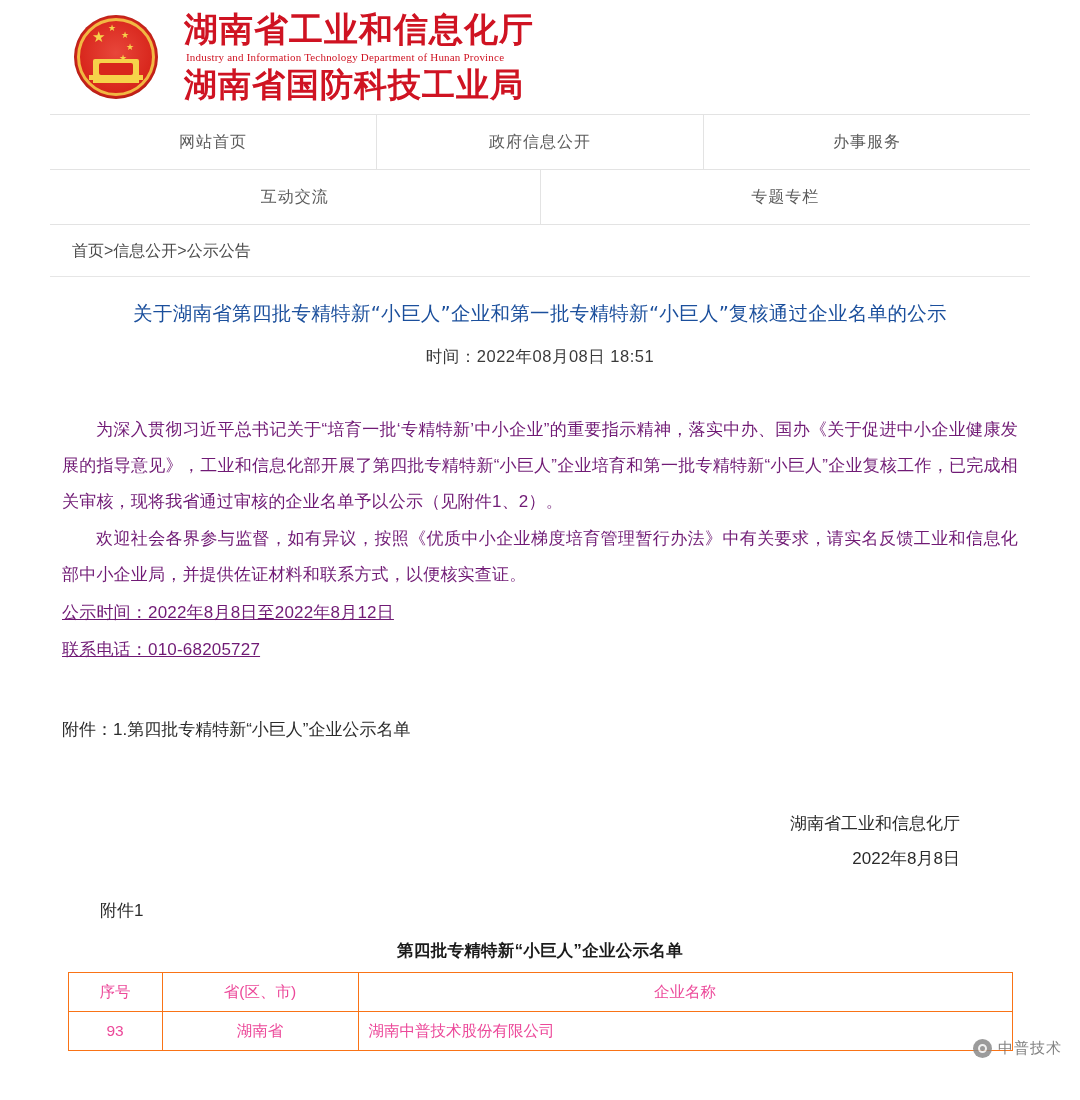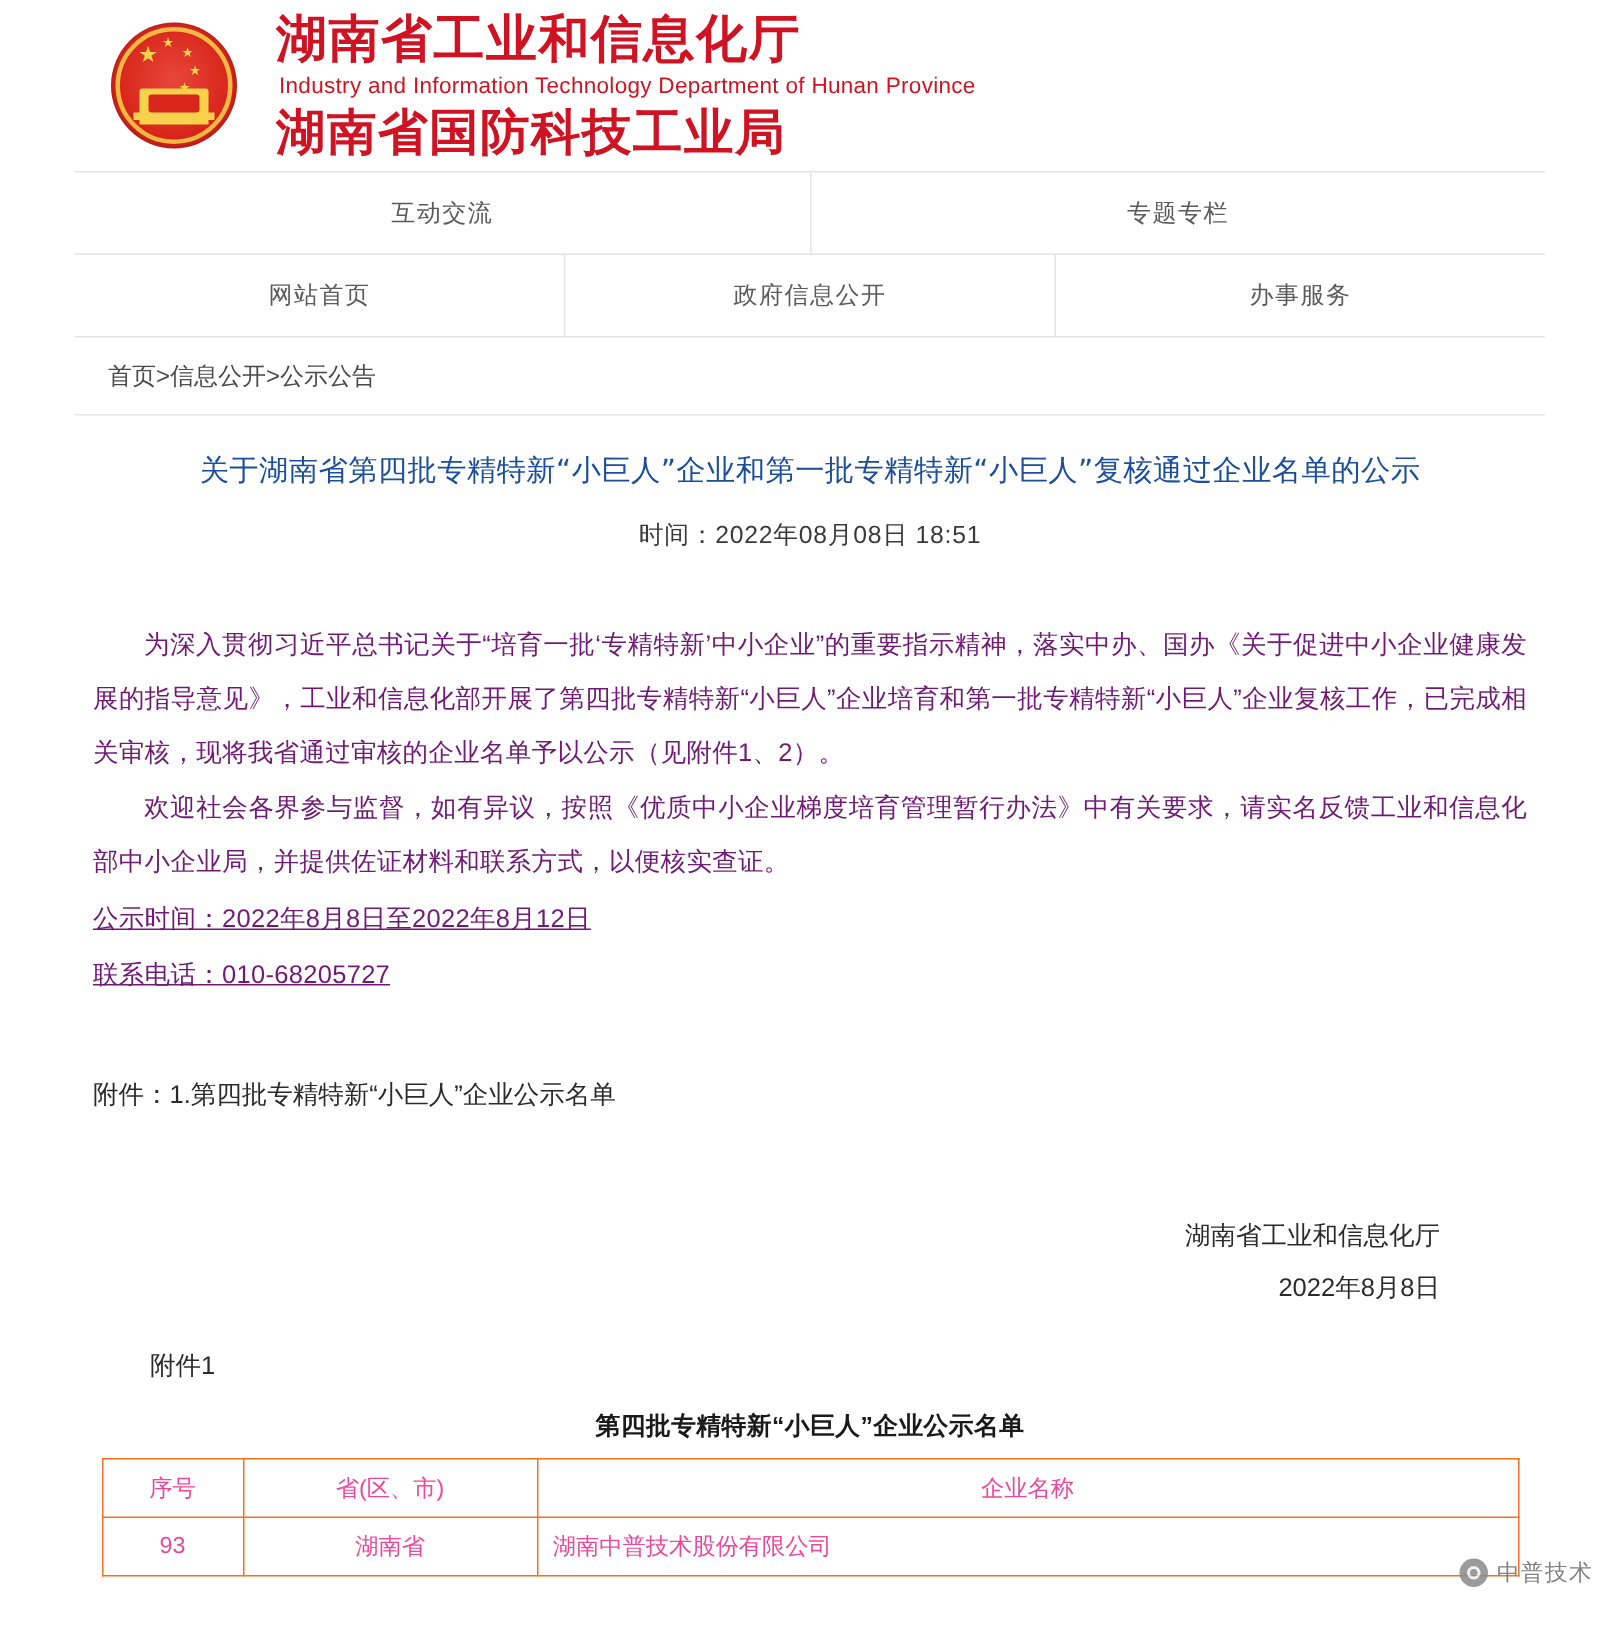--- a/index.html
+++ b/index.html
@@ -96,22 +96,22 @@
   }
   .org-cn-1 {
     font-family: "DejaVu Sans", sans-serif;
     font-size: 34px;
     font-weight: bold;
     color: #cf1322;
     letter-spacing: 1px;
     line-height: 1.1;
   }
   .org-en {
-    font-family: Liberation Sans, sans-serif;
-    font-size: 15px;
+    font-family: Liberation Serif, serif;
+    font-size: 11px;
     color: #cf1322;
     letter-spacing: .2px;
     margin: 3px 0 4px 2px;
   }
   .org-cn-2 {
     font-family: "DejaVu Sans", sans-serif;
     font-size: 33px;
     font-weight: bold;
     color: #cf1322;
     letter-spacing: 1px;
@@ -291,28 +291,28 @@
       <div class="gate"></div>
     </div>
     <div class="title-block">
       <div class="org-cn-1">湖南省工业和信息化厅</div>
       <div class="org-en">Industry and Information Technology Department of Hunan Province</div>
       <div class="org-cn-2">湖南省国防科技工业局</div>
     </div>
   </div>
 
   <div class="nav">
-    <div class="nav-row row2">
-      <div class="nav-cell">互动交流</div>
-      <div class="nav-cell">专题专栏</div>
-    </div>
     <div class="nav-row row1">
       <div class="nav-cell">网站首页</div>
       <div class="nav-cell">政府信息公开</div>
       <div class="nav-cell">办事服务</div>
+    </div>
+    <div class="nav-row row2">
+      <div class="nav-cell">互动交流</div>
+      <div class="nav-cell">专题专栏</div>
     </div>
   </div>
 
   <div class="breadcrumb">首页&gt;信息公开&gt;公示公告</div>
 
   <div class="article-title">关于湖南省第四批专精特新“小巨人”企业和第一批专精特新“小巨人”复核通过企业名单的公示</div>
   <div class="article-time">时间：2022年08月08日 18:51</div>
 
   <div class="body-text">
     <p class="indent">为深入贯彻习近平总书记关于“培育一批‘专精特新’中小企业”的重要指示精神，落实中办、国办《关于促进中小企业健康发展的指导意见》，工业和信息化部开展了第四批专精特新“小巨人”企业培育和第一批专精特新“小巨人”企业复核工作，已完成相关审核，现将我省通过审核的企业名单予以公示（见附件1、2）。</p>

